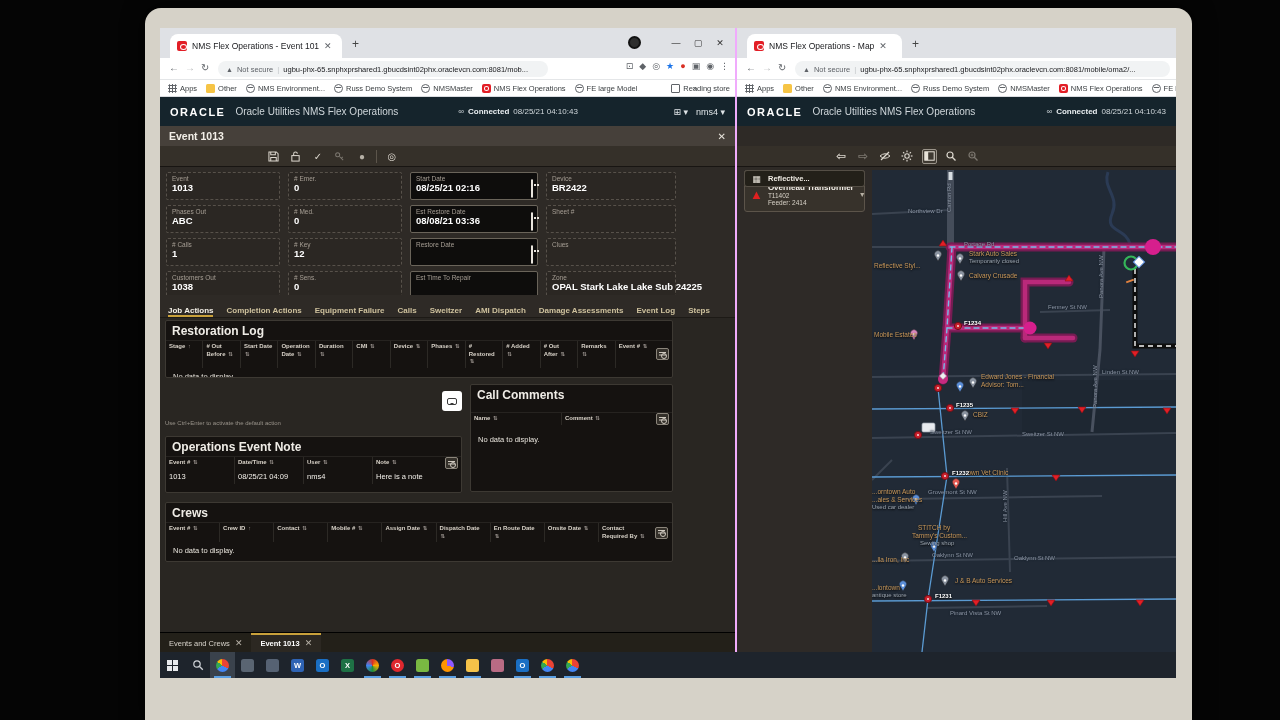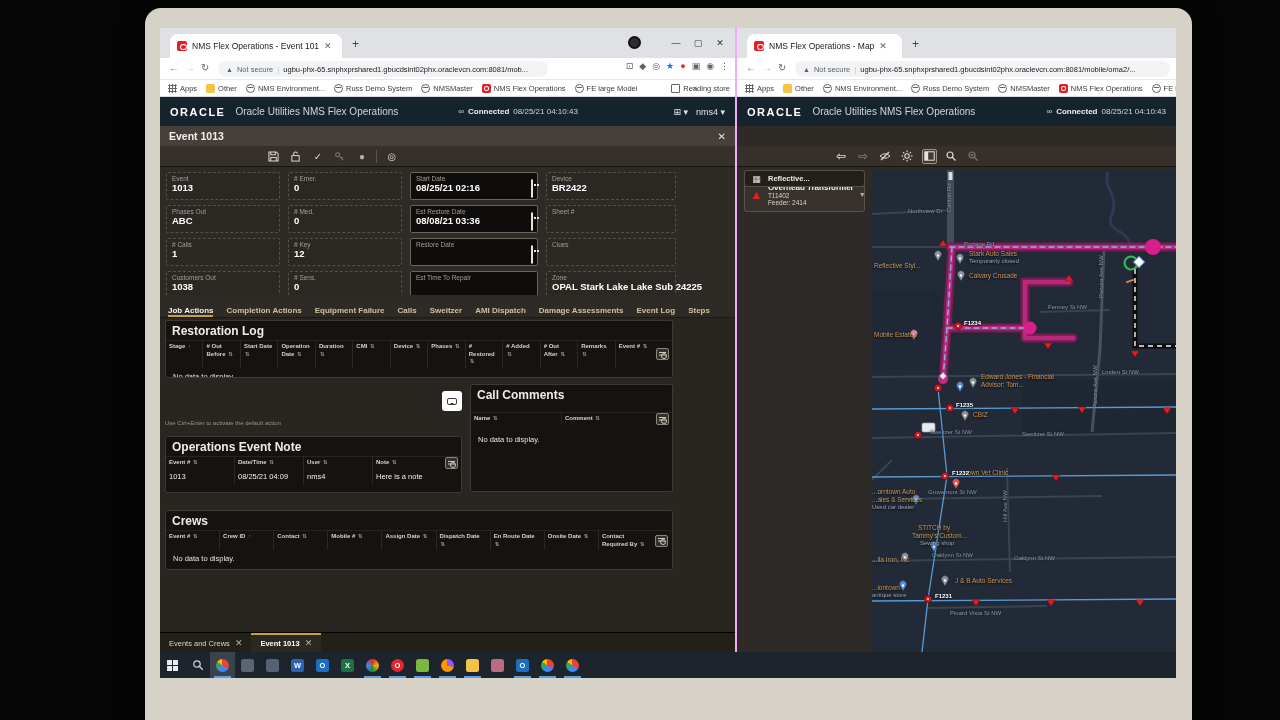--- a/index.html
+++ b/index.html
@@ -462,21 +462,21 @@
         </div>
         <div style="display:flex;">
           <span class="gcell">1013</span>
           <span class="gcell">08/25/21 04:09</span>
           <span class="gcell">nms4</span>
           <span class="gcell">Here is a note</span>
           <span class="fico"></span>
         </div>
       </div>
 
-      <div class="panel" style="left:5px;top:184px;width:508px;height:60px;margin-top:8px;">
+      <div class="panel" style="left:5px;top:184px;width:508px;height:60px;">
         <div class="ptitle">Crews</div>
         <div class="ghead">
           <span class="gh"><span>Event #</span> <span class="srt">⇅</span></span>
                 <span class="gh"><span>Crew ID</span> <span class="srt">↑</span></span>
                 <span class="gh"><span>Contact</span> <span class="srt">⇅</span></span>
                 <span class="gh"><span>Mobile #</span> <span class="srt">⇅</span></span>
                 <span class="gh"><span>Assign Date</span> <span class="srt">⇅</span></span>
                 <span class="gh"><span>Dispatch Date</span> <span class="srt">⇅</span></span>
                 <span class="gh"><span>En Route Date</span> <span class="srt">⇅</span></span>
                 <span class="gh"><span>Onsite Date</span> <span class="srt">⇅</span></span>

